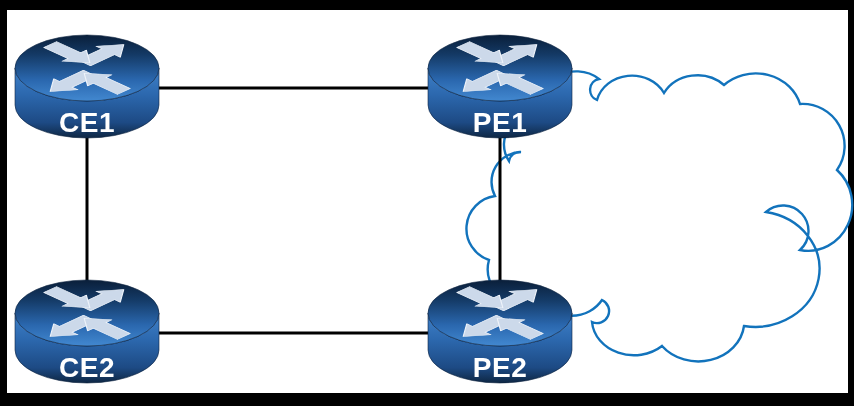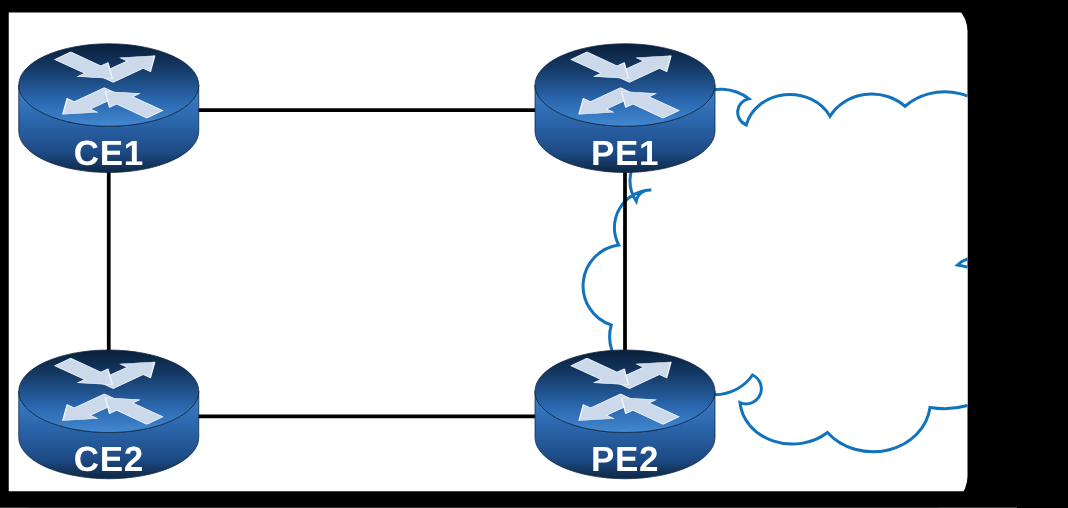--- a/index.html
+++ b/index.html
@@ -1,23 +1,22 @@
 <!DOCTYPE html>
 <html><head>
 <meta charset="utf-8">
 <style>
   html, body { margin: 0; padding: 0; background: #000; }
   body { font-family: "Liberation Sans", sans-serif; }
   .stage {
     position: relative;
-    width: 774px;
+    width: 854px;
     height: 406px;
     background: #000;
     overflow: hidden;
-    border-radius: 25px;
   }
   svg { display: block; }
   .node-label {
     font-family: "Liberation Sans", sans-serif;
     font-weight: bold;
     font-size: 28px;
     fill: #ffffff;
     letter-spacing: 0.5px;
   }
 </style>

